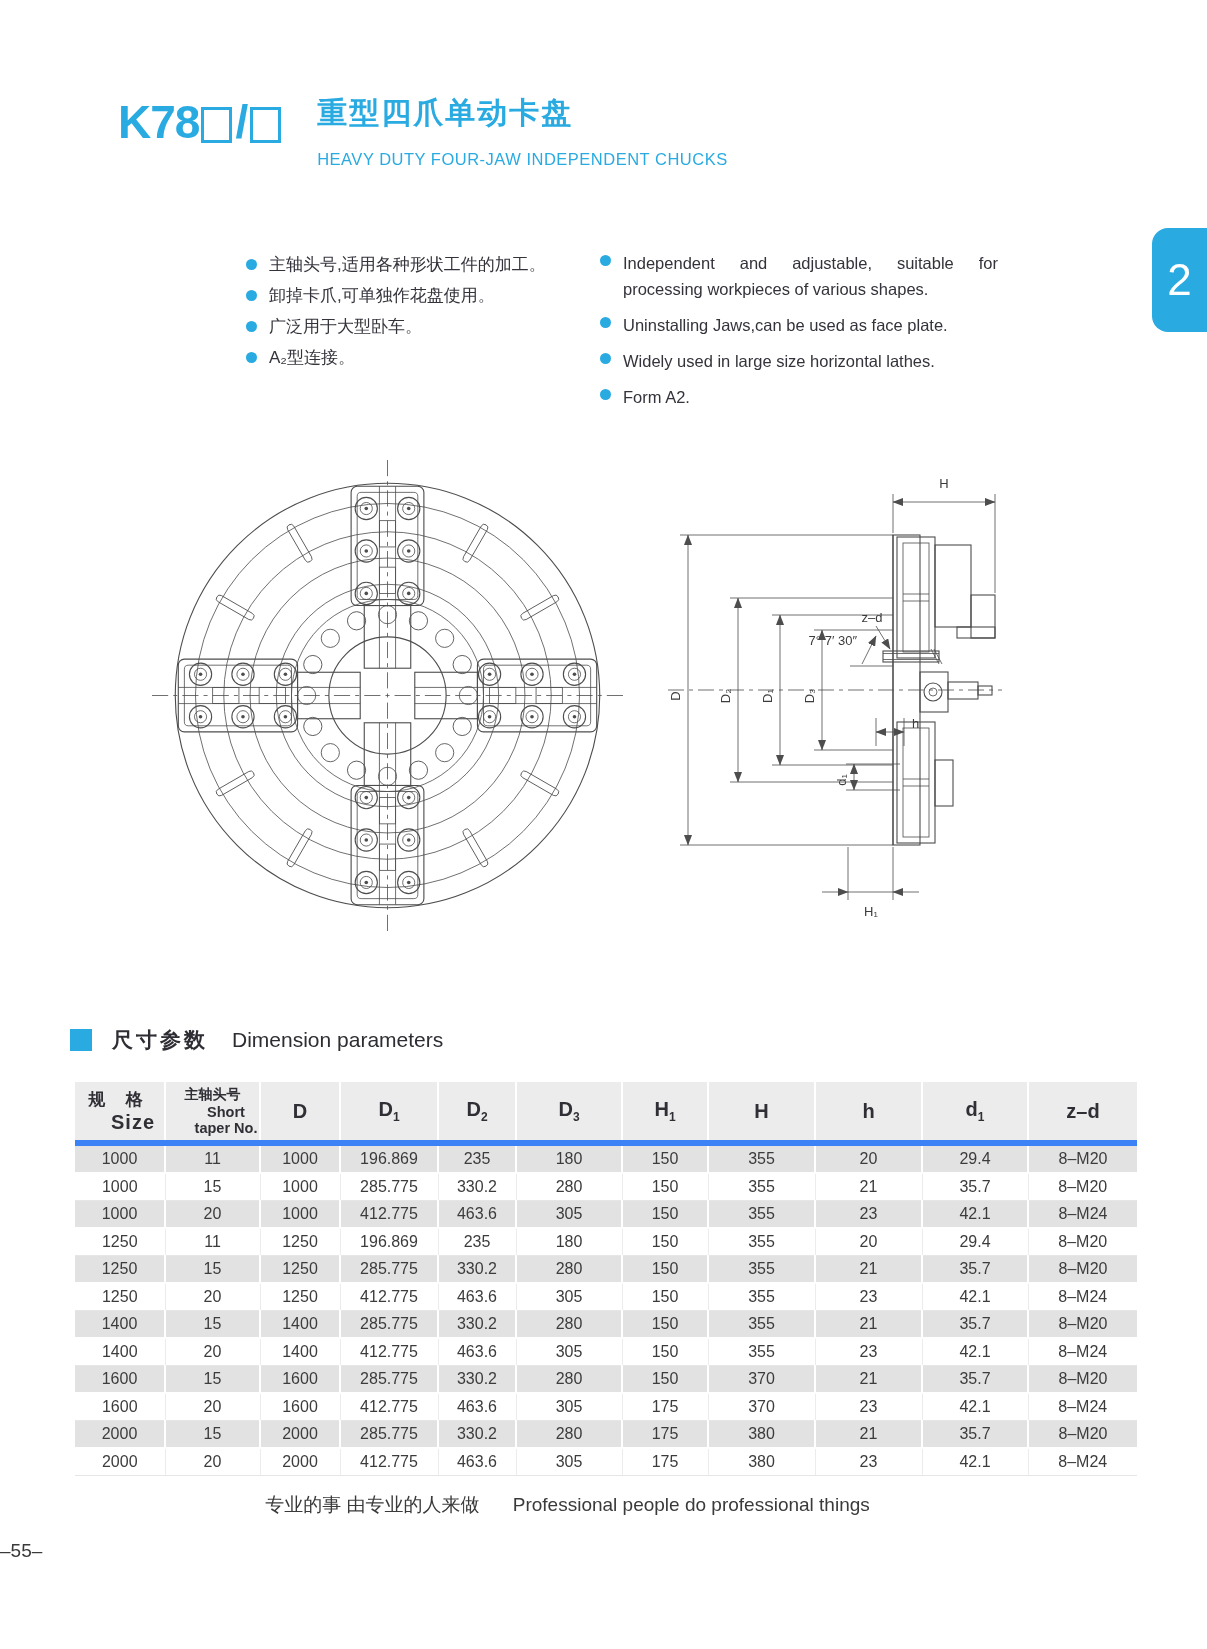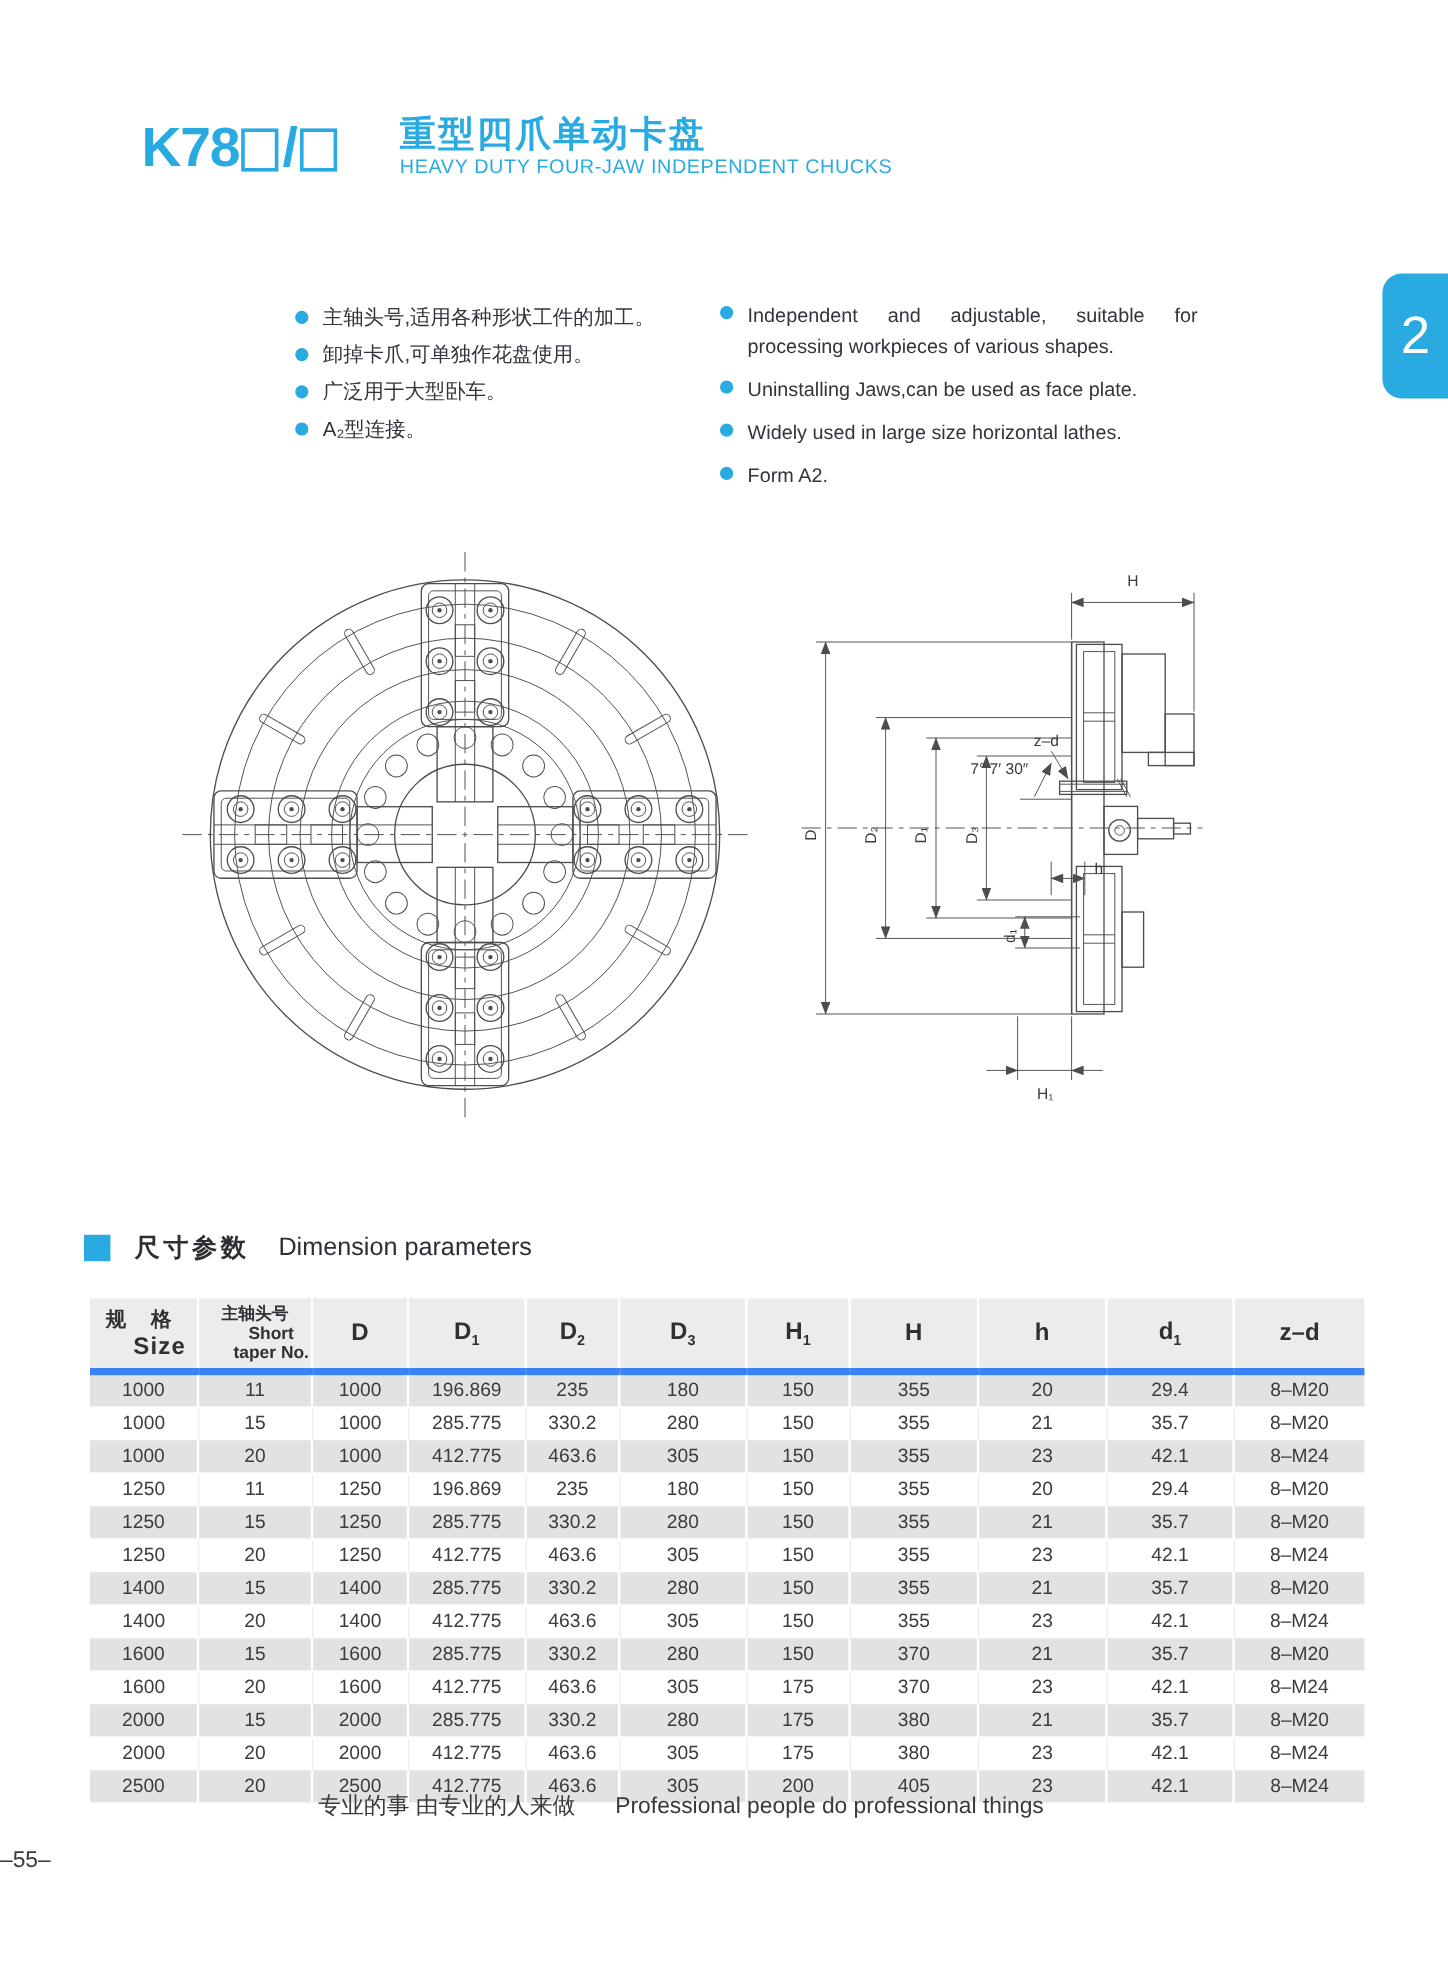--- a/index.html
+++ b/index.html
@@ -2,27 +2,27 @@
 <html><head>
 <meta charset="utf-8">
 <style>
   html,body{margin:0;padding:0;}
   body{
     width:1207px;height:1649px;position:relative;background:#ffffff;
     font-family:"Liberation Sans","DejaVu Sans",sans-serif;color:#333;
     overflow:hidden;
   }
   
-  .brand{position:absolute;left:118px;top:96px;display:flex;align-items:flex-start;gap:16px;}
+  .brand{position:absolute;left:118px;top:96px;display:flex;align-items:flex-start;}
   .model{color:#29ABE2;font-size:46px;font-weight:bold;letter-spacing:-1px;line-height:52px;display:flex;align-items:center;}
   .ph-box{display:inline-block;width:25px;height:30px;border:3.5px solid #29ABE2;margin:0 2px;transform:translateY(3px);}
   .model .sep{margin:0 1px;}
   .titles{margin-left:34px;}
   .title-zh{color:#29ABE2;font-size:30px;font-weight:bold;letter-spacing:2px;line-height:34px;}
-  .title-en{color:#29ABE2;font-size:16.5px;letter-spacing:0.5px;margin-top:0;}
+  .title-en{color:#29ABE2;font-size:16.5px;letter-spacing:0.5px;margin-top:20px;}
   
   .page-tab{position:absolute;right:0;top:228px;width:55px;height:104px;background:#29ABE2;
     border-radius:16px 0 0 16px;color:#fff;font-size:44px;display:flex;align-items:center;justify-content:center;}
   
   ul.features{list-style:none;margin:0;padding:0;position:absolute;}
   ul.features li{display:flex;align-items:flex-start;margin-bottom:10px;}
   .dot{flex:0 0 11px;width:11px;height:11px;border-radius:50%;background:#29ABE2;margin-right:12px;margin-top:5px;}
   .features-zh{left:246px;top:254px;width:340px;}
   .features-zh li{font-size:17px;color:#33333b;line-height:21px;}
   .features-en{left:600px;top:250px;width:398px;}
@@ -482,33 +482,20 @@
         <td>2000</td>
         <td>412.775</td>
         <td>463.6</td>
         <td>305</td>
         <td>175</td>
         <td>380</td>
         <td>23</td>
         <td>42.1</td>
         <td>8–M24</td>
       </tr>
-      <tr class="shaded">
-        <td>2500</td>
-        <td>20</td>
-        <td>2500</td>
-        <td>412.775</td>
-        <td>463.6</td>
-        <td>305</td>
-        <td>200</td>
-        <td>405</td>
-        <td>23</td>
-        <td>42.1</td>
-        <td>8–M24</td>
-      </tr>
     </tbody>
 </table>
 
 <div class="footer">
   <span class="zh">专业的事 由专业的人来做</span>
   <span class="en">Professional people do professional things</span>
 </div>
 <div class="page-num">–55–</div>
 
 </body></html>

